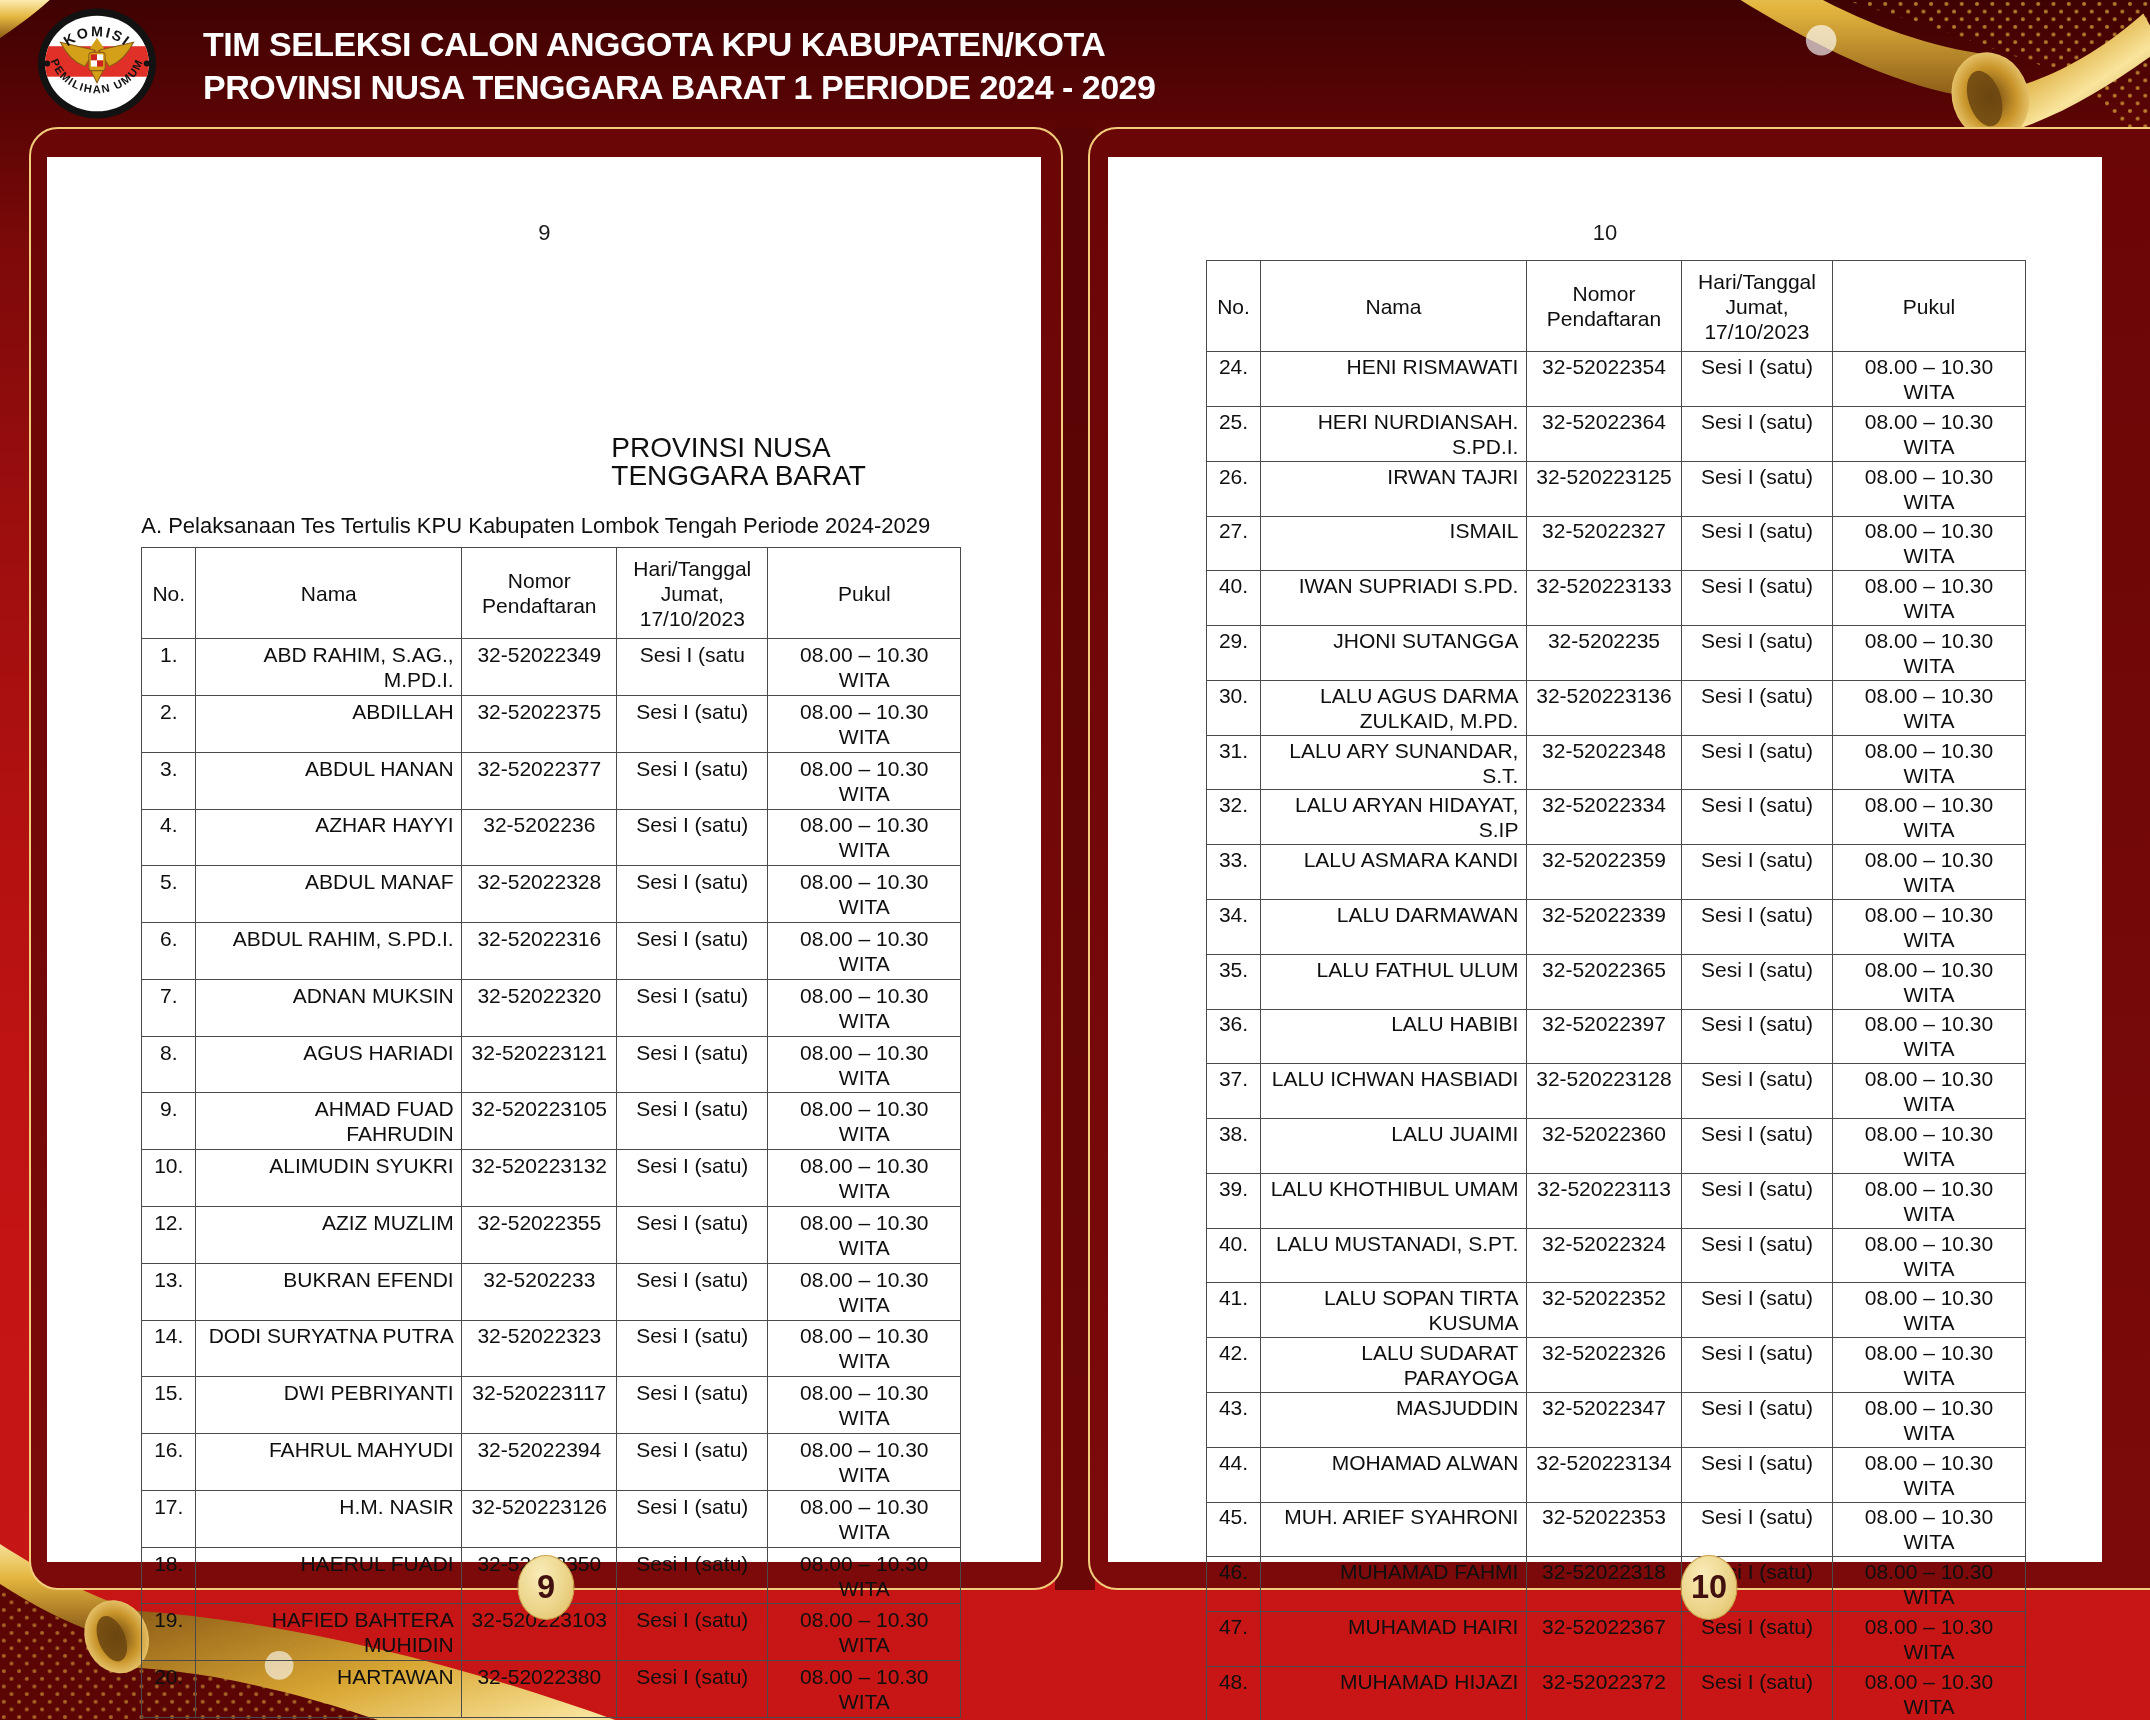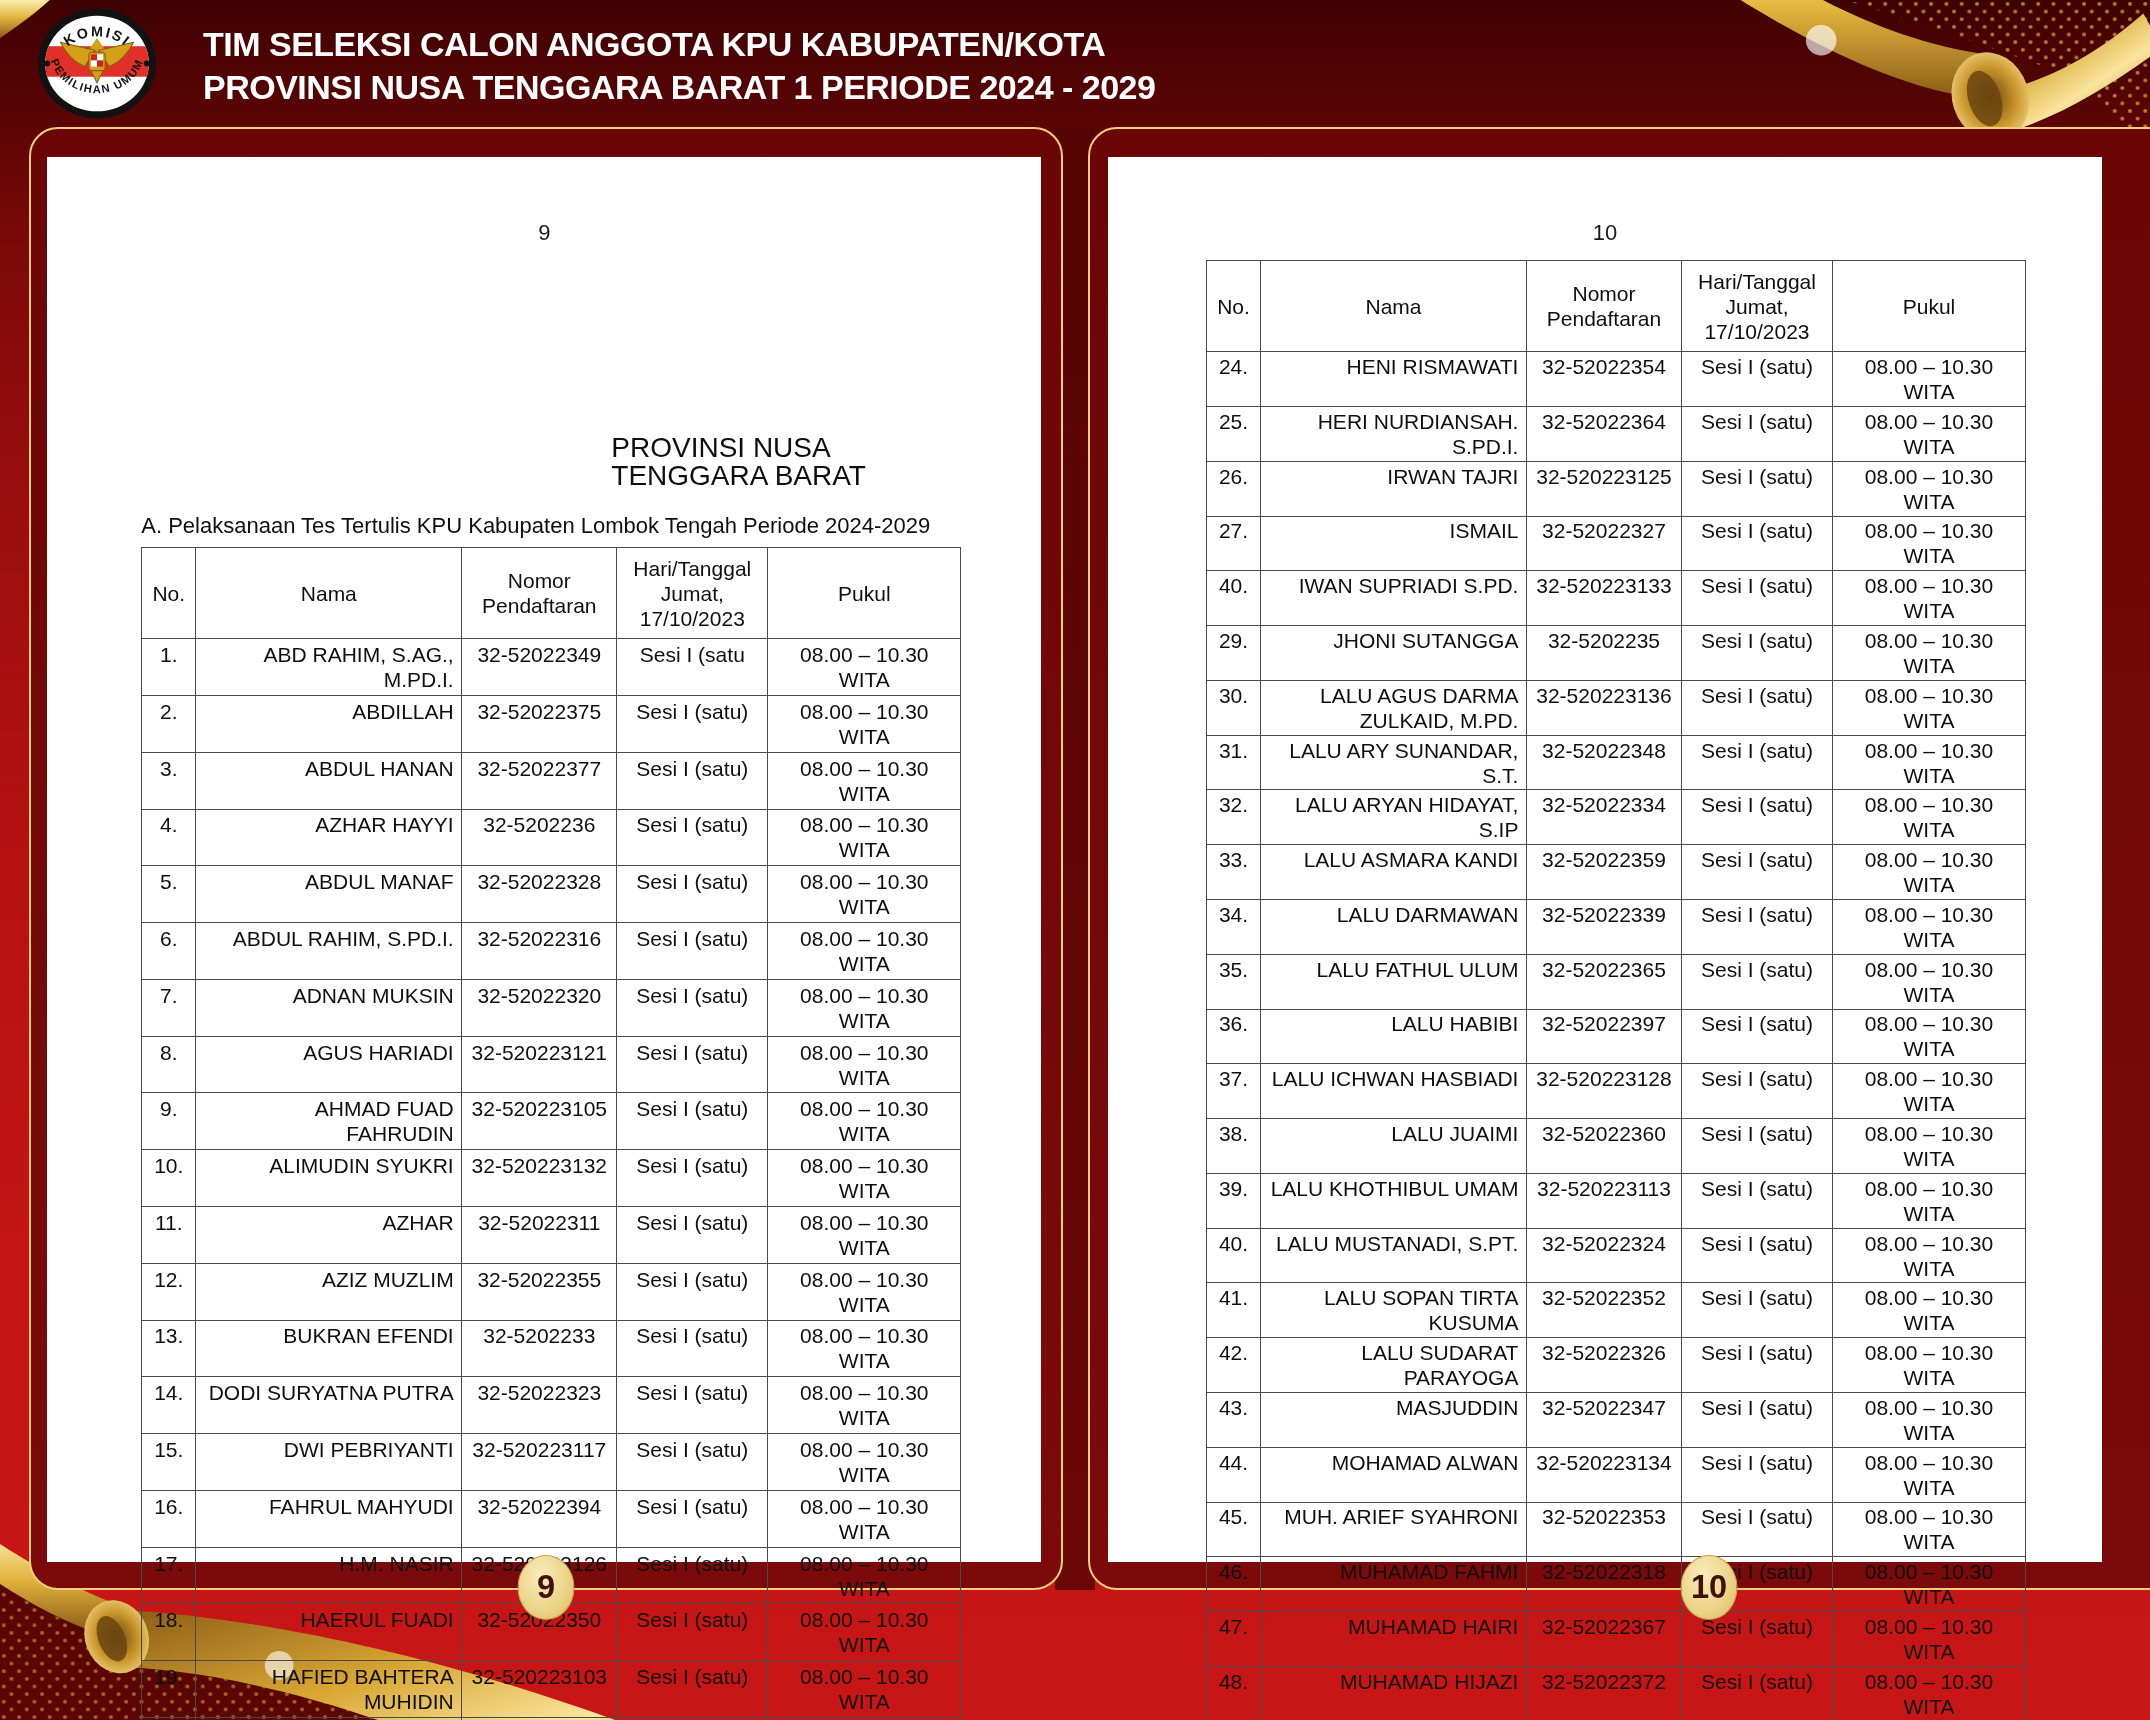--- a/index.html
+++ b/index.html
@@ -245,27 +245,20 @@
             <td class="c-pukul">08.00 – 10.30 WITA</td>
           </tr>
             <tr>
             <td class="c-no">10.</td>
             <td class="c-nama">ALIMUDIN SYUKRI</td>
             <td class="c-nomor">32-520223132</td>
             <td class="c-sesi">Sesi I (satu)</td>
             <td class="c-pukul">08.00 – 10.30 WITA</td>
           </tr>
             <tr>
-            <td class="c-no">11.</td>
-            <td class="c-nama">AZHAR</td>
-            <td class="c-nomor">32-52022311</td>
-            <td class="c-sesi">Sesi I (satu)</td>
-            <td class="c-pukul">08.00 – 10.30 WITA</td>
-          </tr>
-            <tr>
             <td class="c-no">12.</td>
             <td class="c-nama">AZIZ MUZLIM</td>
             <td class="c-nomor">32-52022355</td>
             <td class="c-sesi">Sesi I (satu)</td>
             <td class="c-pukul">08.00 – 10.30 WITA</td>
           </tr>
             <tr>
             <td class="c-no">13.</td>
             <td class="c-nama">BUKRAN EFENDI</td>
             <td class="c-nomor">32-5202233</td>

